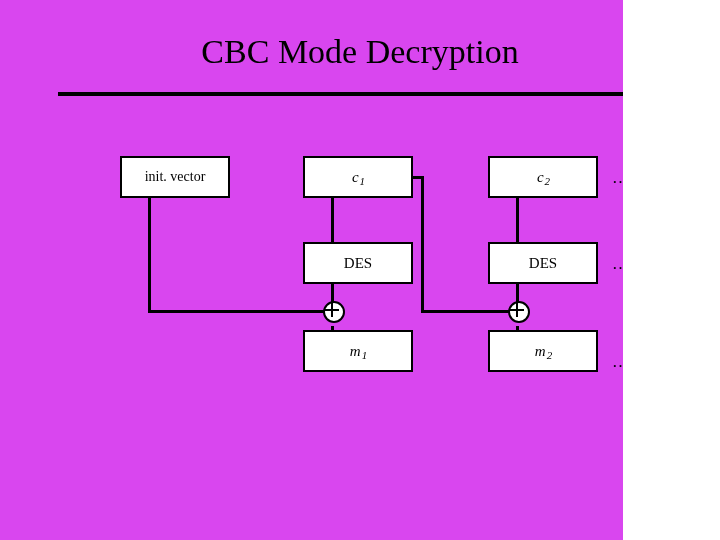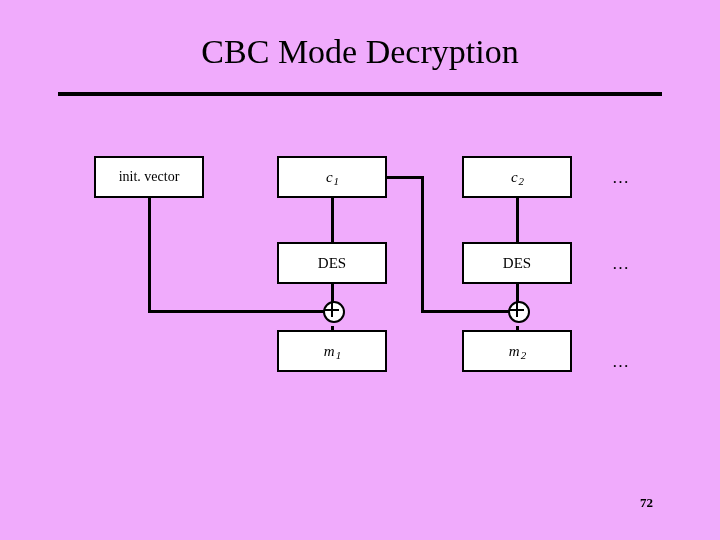--- a/index.html
+++ b/index.html
@@ -2,23 +2,23 @@
 <html><head>
 <meta charset="utf-8">
 <style>
   html, body {
     margin: 0;
     padding: 0;
     background: #ffffff;
   }
   #slide {
     position: relative;
-    width: 720px;
+    width: 623px;
     height: 540px;
-    background: #f0abfc;
+    background: #d946ef;
     overflow: hidden;
     font-family: "Liberation Serif", serif;
     color: #000000;
   }
   
   #title {
     position: absolute;
     left: 0;
     top: 30px;
     width: 720px;
@@ -43,20 +43,21 @@
     box-sizing: border-box;
     border: 2px solid #000000;
     background: #ffffff;
     display: flex;
     align-items: center;
     justify-content: center;
     font-family: "Liberation Serif", serif;
     font-size: 15px;
     color: #000000;
     z-index: 3;
+    margin-left: 26px;
   }
   .box.wide   { width: 110px; height: 42px; }
   .box.iv     { width: 110px; height: 42px; font-size: 14px; }
   .sub {
     font-size: 11px;
     vertical-align: sub;
     position: relative;
     top: 4px;
     left: 1px;
   }

